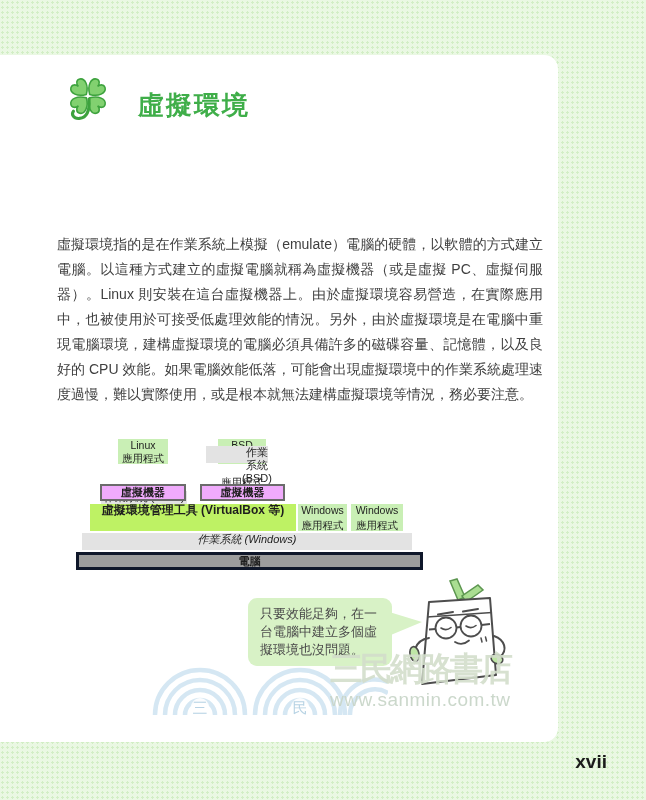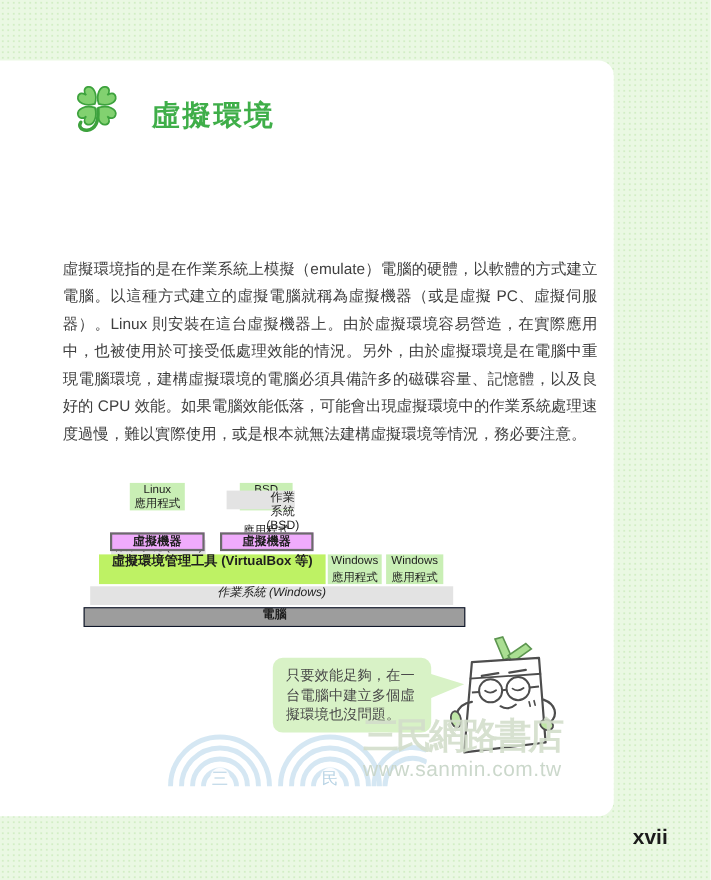--- a/index.html
+++ b/index.html
@@ -27,21 +27,21 @@
   #p2{top:177px;}
   .bx{
     position:absolute;display:flex;flex-direction:column;align-items:center;
     justify-content:space-between;text-align:center;color:#1e1e1e;font-size:11px;
     box-sizing:border-box;line-height:13px;
   }
   .g-light{background:#c9efb5;}
   .g-mid{background:#bef264;font-weight:bold;font-size:12px;}
   .gray-light{background:#e3e3e3;}
   .gray-dark{background:#f0abfc;border:2px solid #6b6b6b;font-weight:bold;}
-  .gray-hw{background:#9d9d9d;border:1px solid #0f172a;font-weight:bold;}
+  .gray-hw{background:#9d9d9d;border:3px solid #0f172a;font-weight:bold;}
   .two-line{font-size:10.5px;line-height:12.5px;}
   .bubble{
     position:absolute;left:248px;top:543px;width:120px;padding:7px 12px;
     background:#d8f2c6;border-radius:9px;font-size:13px;line-height:18px;
     color:#4a4a4a;z-index:1;
   }
   .bubble-tail{
     position:absolute;left:386px;top:556px;width:0;height:0;z-index:1;
     border-top:11px solid transparent;border-bottom:15px solid transparent;
     border-left:36px solid #d8f2c6;

